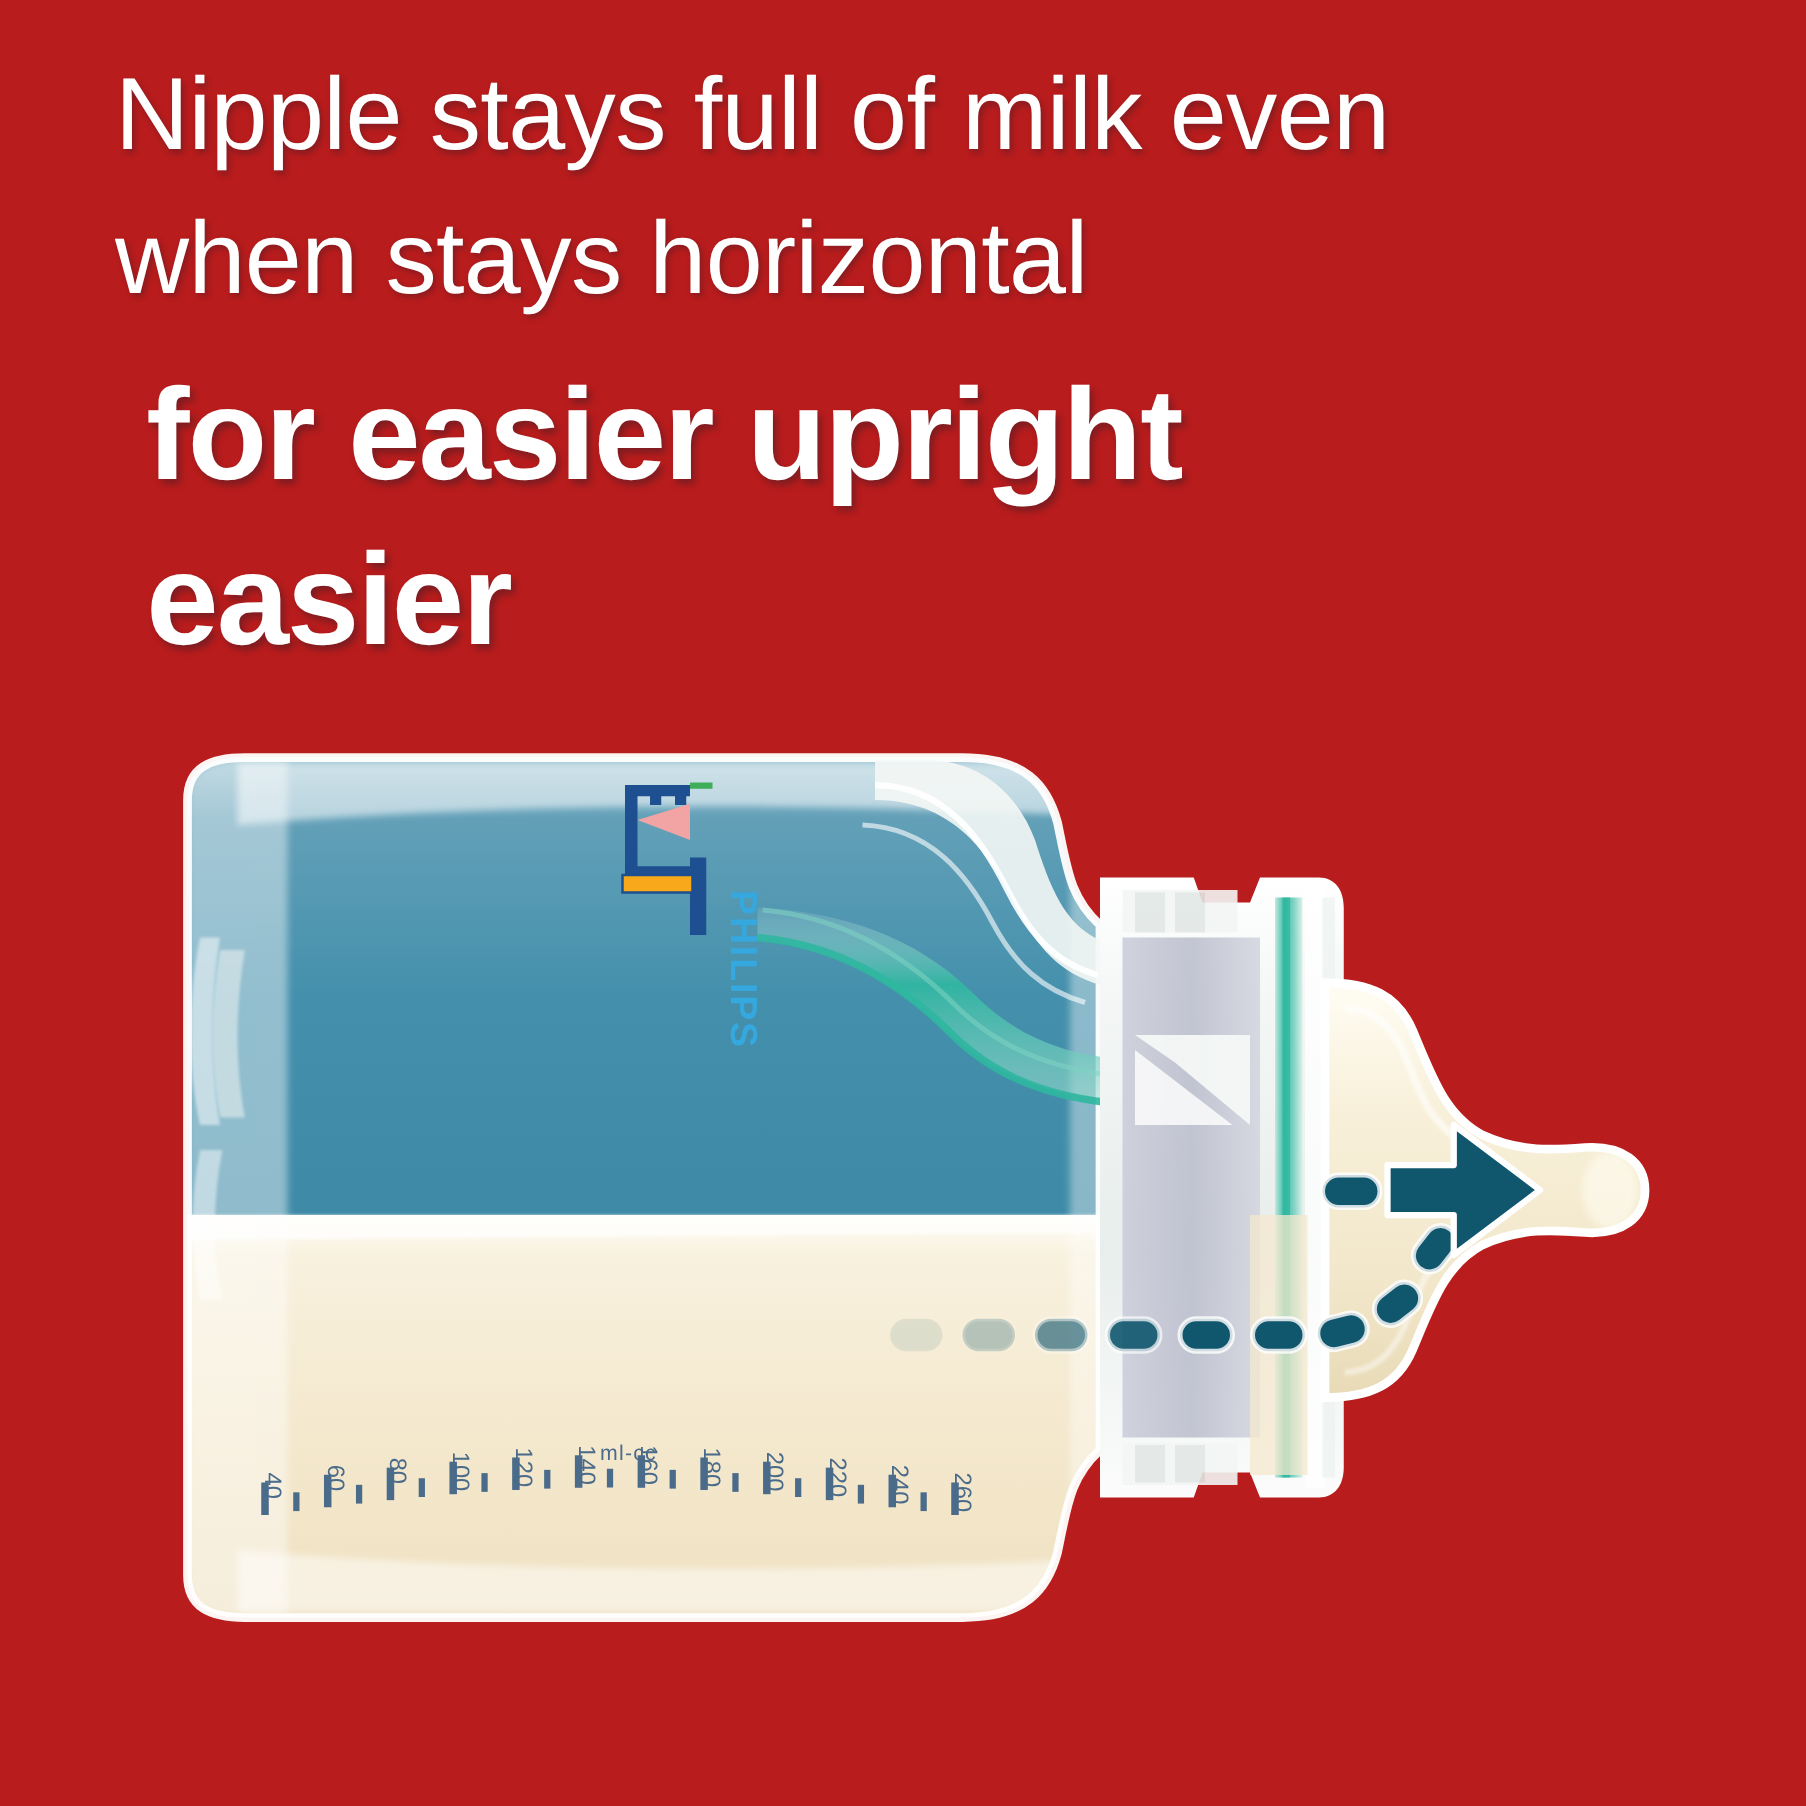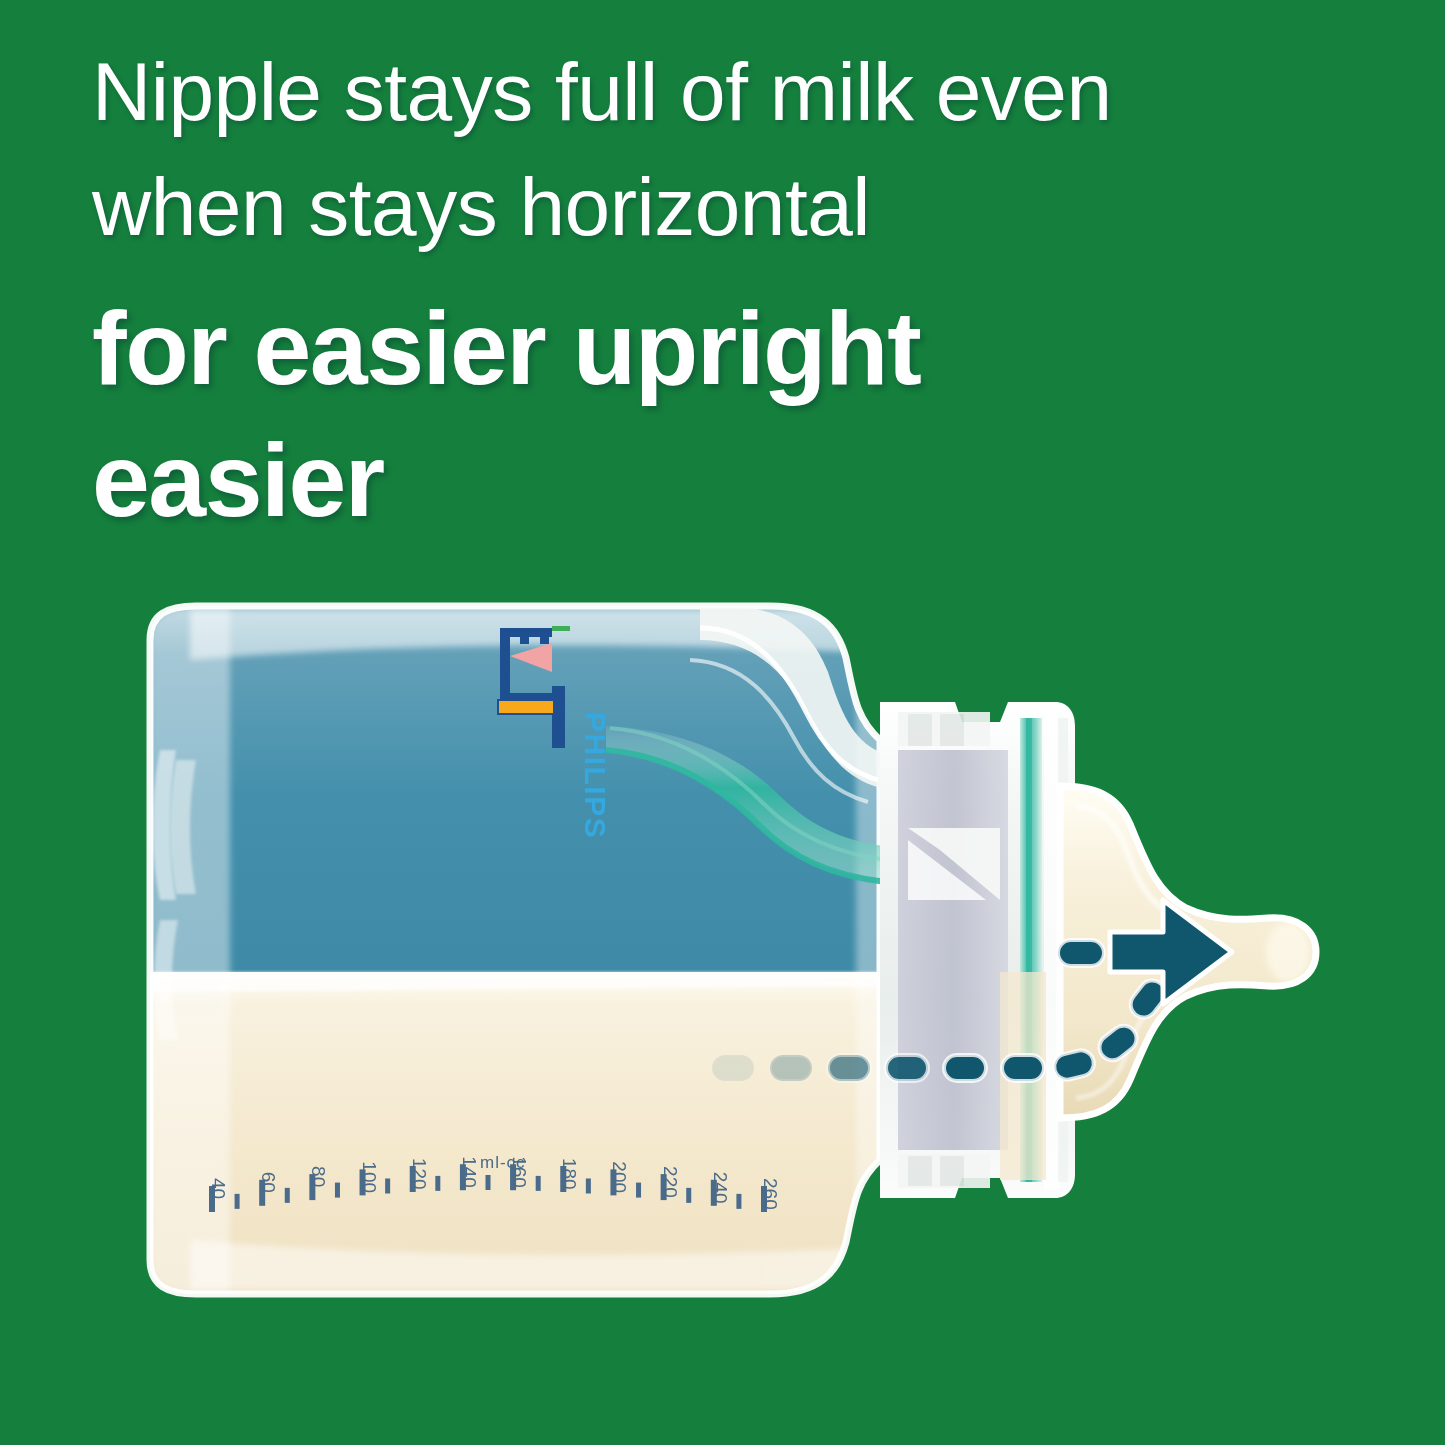--- a/index.html
+++ b/index.html
@@ -6,21 +6,21 @@
   body{
     width:1445px;height:1445px;
     background:#047093;
     font-family:"Liberation Sans", sans-serif;
     overflow:hidden;
     position:relative;
   }
   #stage{
     position:absolute;inset:0;
     width:1445px;height:1445px;
-    background:#15803d;
+    background:#b91c1c;
   }
 
   
   #headline{
     position:absolute;
     left:92px; top:34px;
     width:1180px;
   }
   .line-light{
     font-size:82px;
@@ -34,20 +34,21 @@
   }
   .line-bold{
     font-size:104px;
     line-height:132px;
     font-weight:700;
     color:#ffffff;
     letter-spacing:-1.5px;
     white-space:nowrap;
     text-shadow:3px 4px 6px rgba(0,30,45,0.33);
     font-stretch:condensed;
+    margin-left:25px;
   }
   #subhead{margin-top:18px;}
 
   
   #product{
     position:absolute;
     left:0; top:600px;
     width:1445px; height:700px;
   }
   #product svg{display:block;width:1445px;height:700px;}

